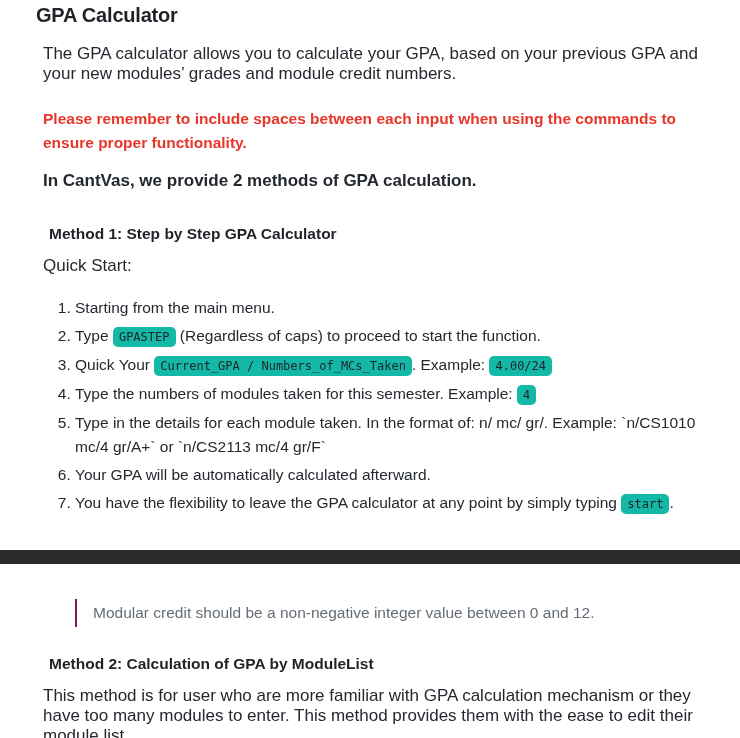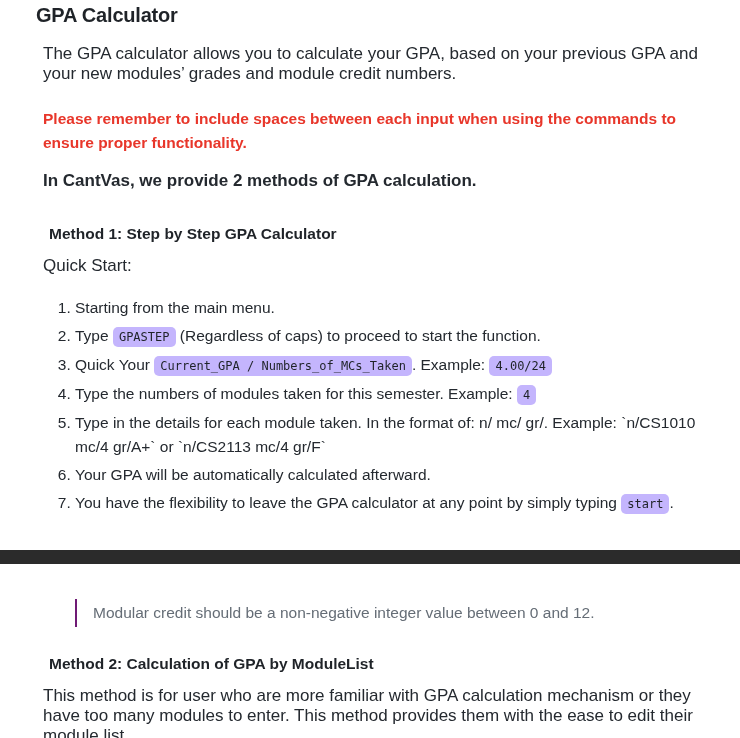--- a/index.html
+++ b/index.html
@@ -59,21 +59,21 @@
       line-height: 24px;
       color: #24292f;
     }
     ol.steps li {
       margin-bottom: 4px;
       padding-left: 0;
     }
     code.chip {
       font-family: "DejaVu Sans Mono", "Liberation Mono", monospace;
       font-size: 12px;
-      background: #c4b5fd;
+      background: #14b8a6;
       border-radius: 5px;
       padding: 3px 6px;
       color: #1f2328;
     }
     .divider {
       position: absolute;
       left: 0;
       top: 550px;
       width: 740px;
       height: 14px;

